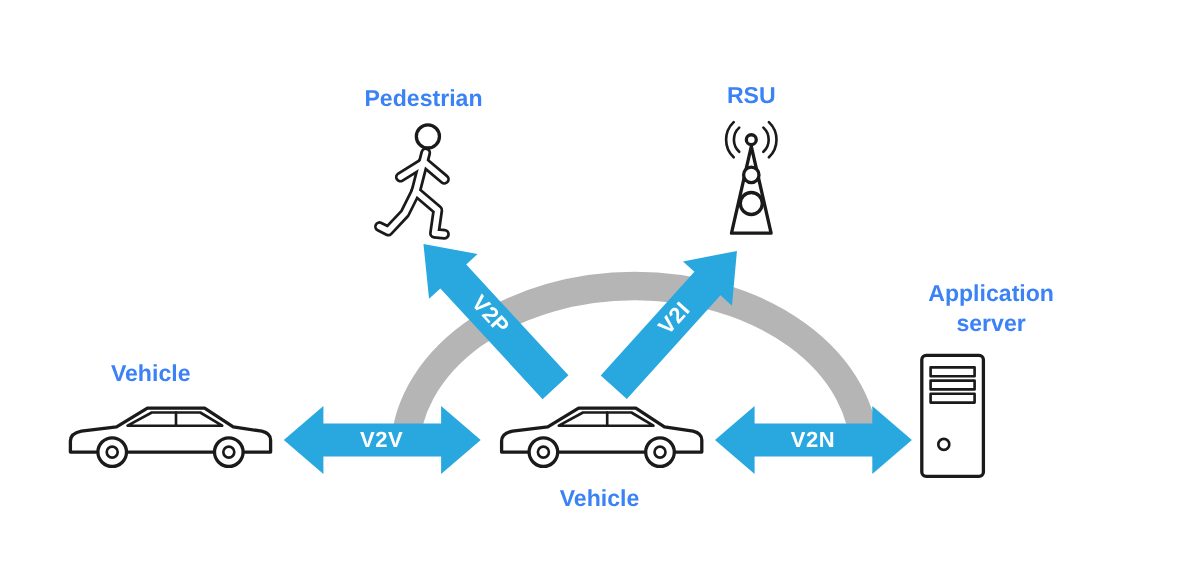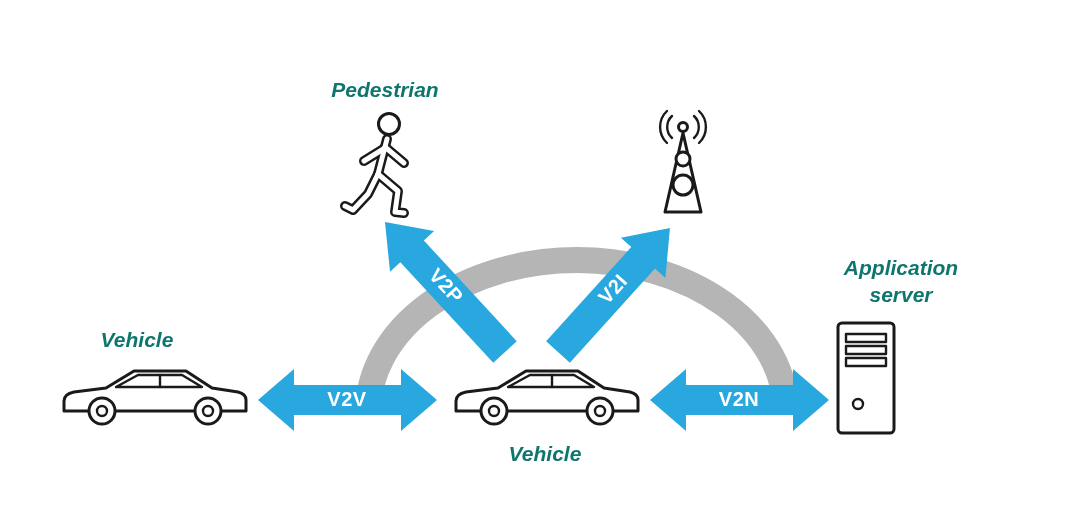--- a/index.html
+++ b/index.html
@@ -18,23 +18,22 @@
   #diagram-svg {
     position: absolute;
     left: 0;
     top: 0;
   }
   .node-label {
     position: absolute;
     font-family: "Liberation Sans", sans-serif;
     font-weight: bold;
     font-size: 21px;
-    color: #0f766e;
+    color: #3b82f6;
     line-height: 1.3;
-    font-style: italic;
   }
   .center { text-align: center; }
   .arrow-label {
     font-family: "Liberation Sans", sans-serif;
     font-weight: bold;
     font-size: 20px;
     fill: #ffffff;
     letter-spacing: 0.5px;
   }
   .outline {
@@ -147,20 +146,21 @@
     </defs>
 
     <use href="#car-shape" transform="translate(60,367)"></use>
 
     <use href="#car-shape" transform="translate(452,367)"></use>
 
   </svg>
 
   <div class="node-label center" style="left:300px; top:76px; width:170px;">Pedestrian</div>
 
+  <div class="node-label center" style="left:630px; top:74px; width:106px;">RSU</div>
 
   <div class="node-label" style="left:843px; top:254px; width:116px;text-align:center;">Application server</div>
 
   <div class="node-label center" style="left:57px; top:326px; width:160px;">Vehicle</div>
 
   <div class="node-label center" style="left:465px; top:440px; width:160px;">Vehicle</div>
 
 </div>
 
 </body></html>

